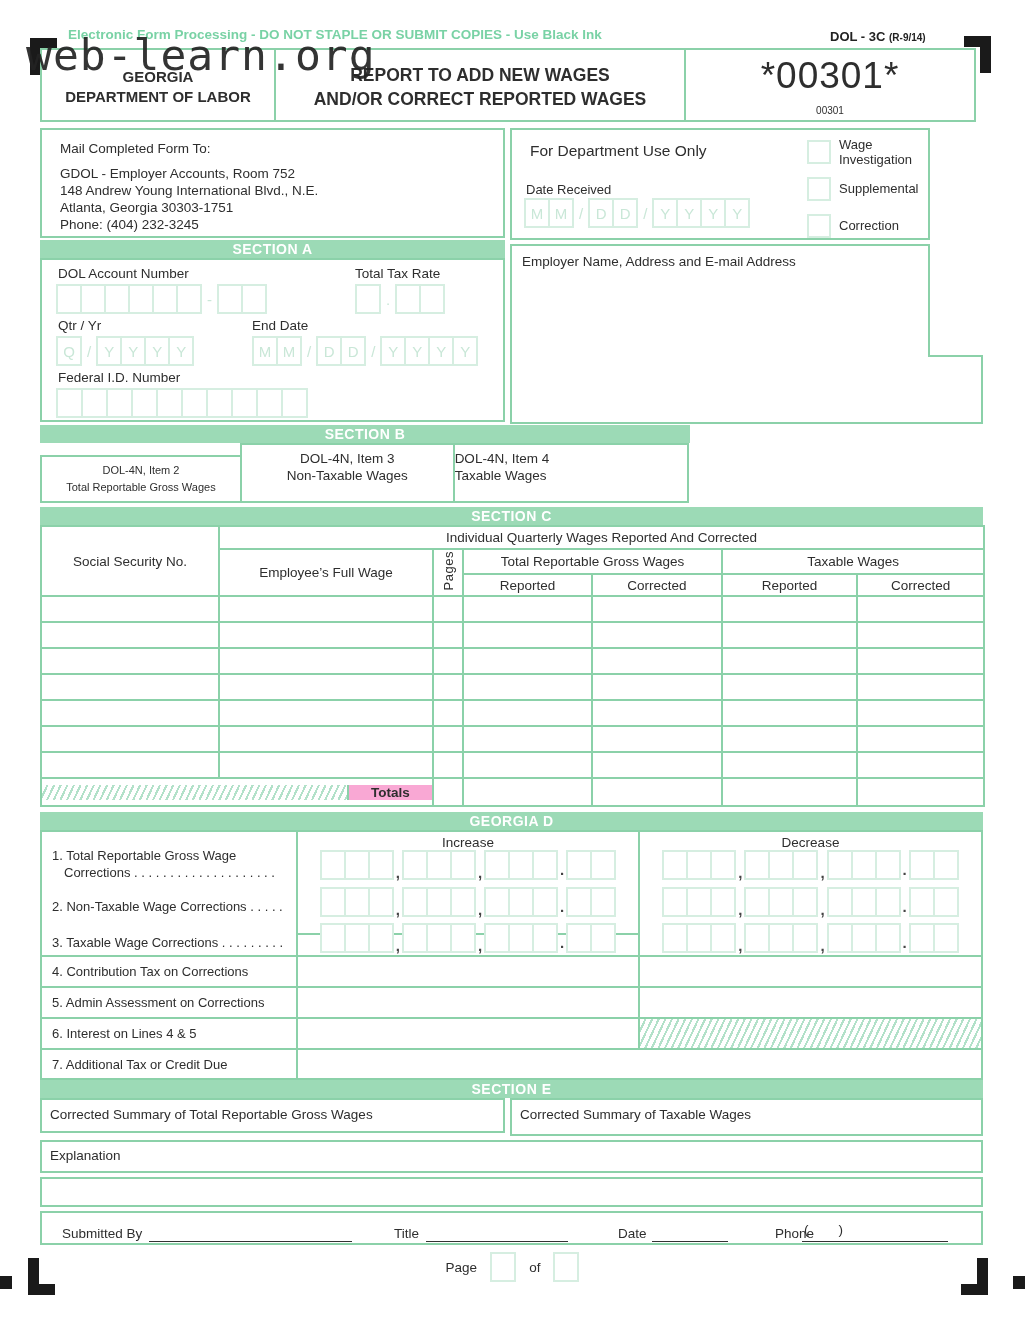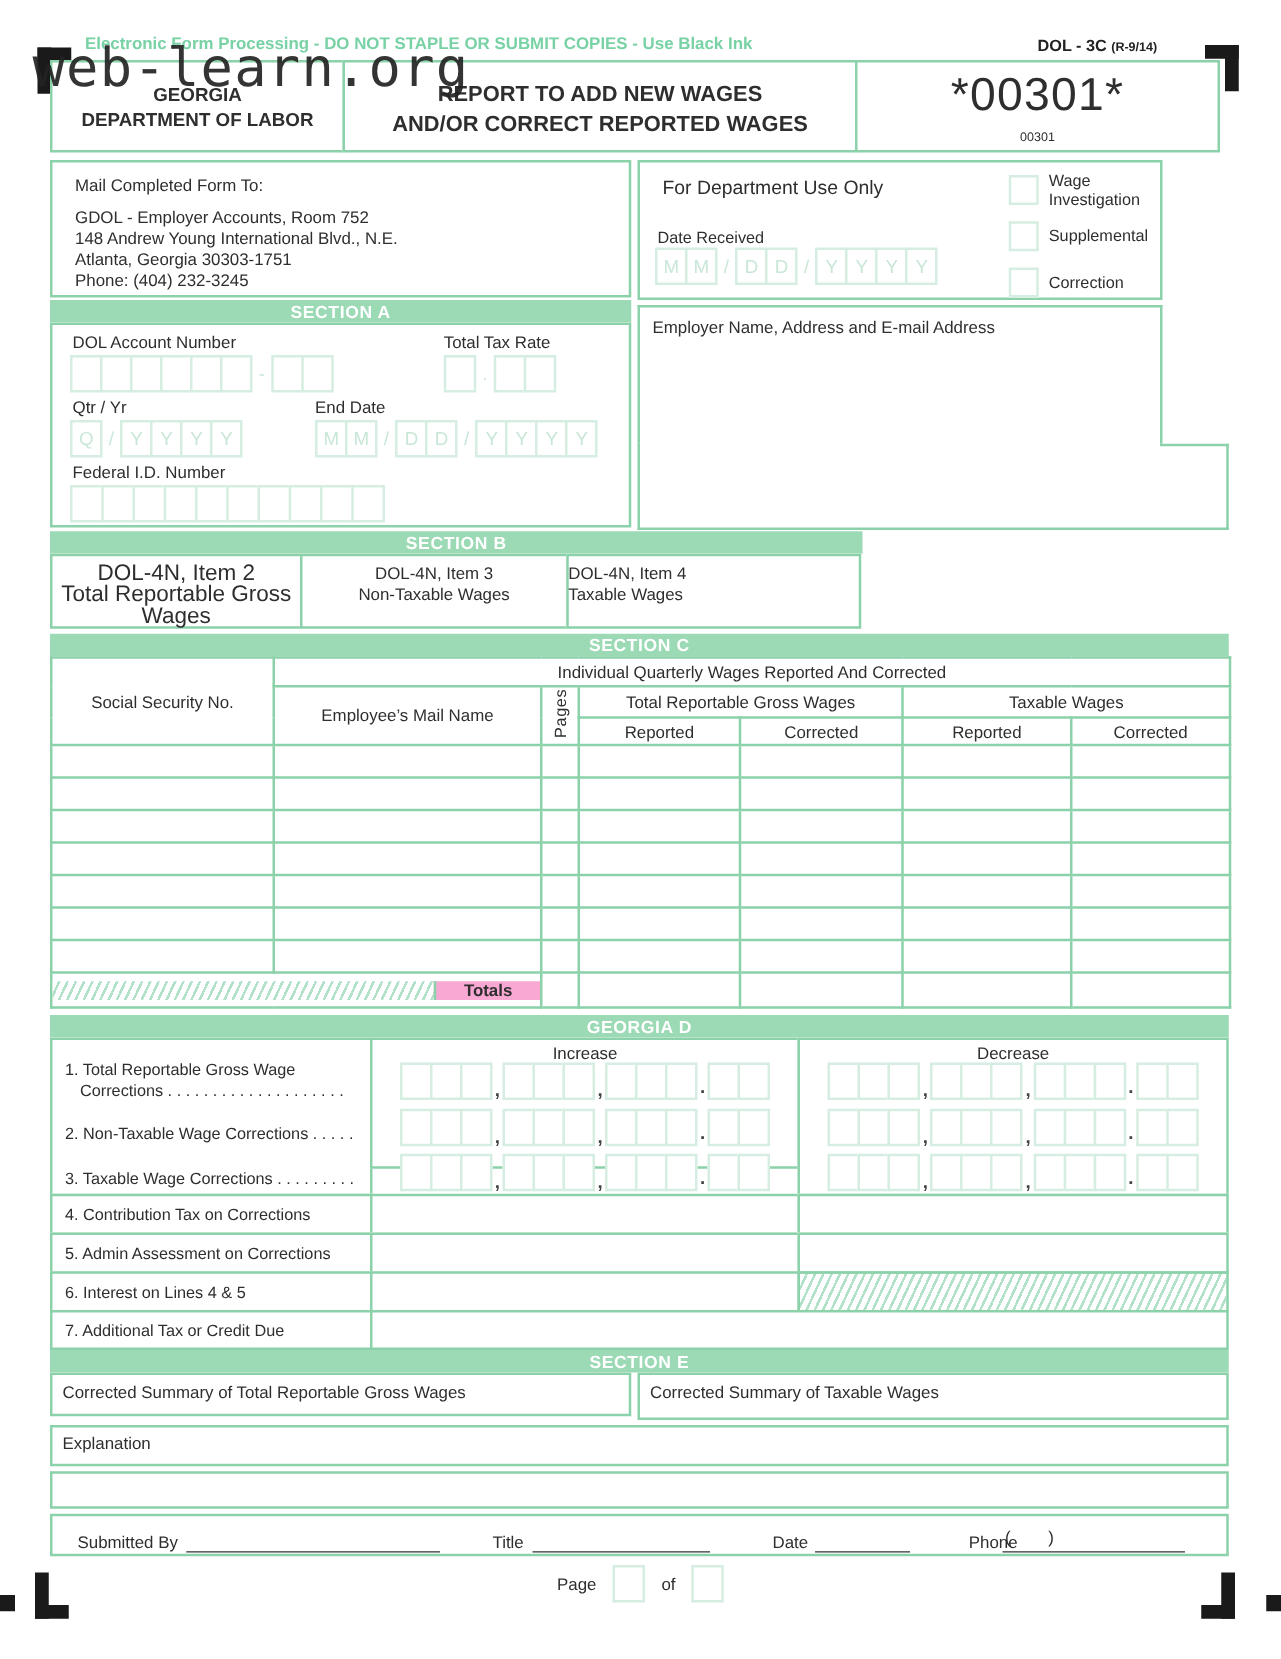--- a/index.html
+++ b/index.html
@@ -231,21 +231,21 @@
         <div class="ebox"></div>
         <div class="ebox"></div>
         <div class="ebox"></div>
         <div class="ebox"></div>
         <div class="ebox"></div>
       </div>
   </div>
 
   <div class="abs secbar" style="left:40px;top:425px;width:650px;">SECTION B</div>
   <div class="abs" style="left:40px;top:443px;width:649px;height:60px;display:flex;">
-    <div class="bordered" style="width:205px;text-align:center;padding-top:5px;font-size:18px;line-height:17px;">
+    <div class="bordered" style="width:205px;text-align:center;padding-top:5px;font-size:11px;line-height:17px;margin-top:12px;">
       <div>DOL-4N, Item 2</div>
       <div>Total Reportable Gross Wages</div>
     </div>
     <div class="bordered" style="width:218px;margin-left:-2px;text-align:center;padding-top:5px;font-size:13.5px;line-height:17px;">
       <div>DOL-4N, Item 3</div>
       <div>Non-Taxable Wages</div>
     </div>
     <div class="bordered" style="width:240px;margin-left:-2px;text-align:left;padding-top:5px;font-size:13.5px;line-height:17px;">
       <div>DOL-4N, Item 4</div>
       <div>Taxable Wages</div>
@@ -262,21 +262,21 @@
         <col style="width:130px">
         <col style="width:135px">
         <col style="width:127px">
     </colgroup>
     <tbody>
       <tr style="height:23px;">
         <td rowspan="3">Social Security No.</td>
         <td colspan="6">Individual Quarterly Wages Reported And Corrected</td>
       </tr>
       <tr style="height:25px;">
-        <td rowspan="2">Employee’s Mail Name</td>
+        <td rowspan="2">Employee’s Full Wage</td>
         <td rowspan="2"><span class="vert">Pages</span></td>
         <td colspan="2">Total Reportable Gross Wages</td>
         <td colspan="2">Taxable Wages</td>
       </tr>
       <tr style="height:22px;">
         <td>Reported</td>
         <td>Corrected</td>
         <td>Reported</td>
         <td>Corrected</td>
       </tr>

